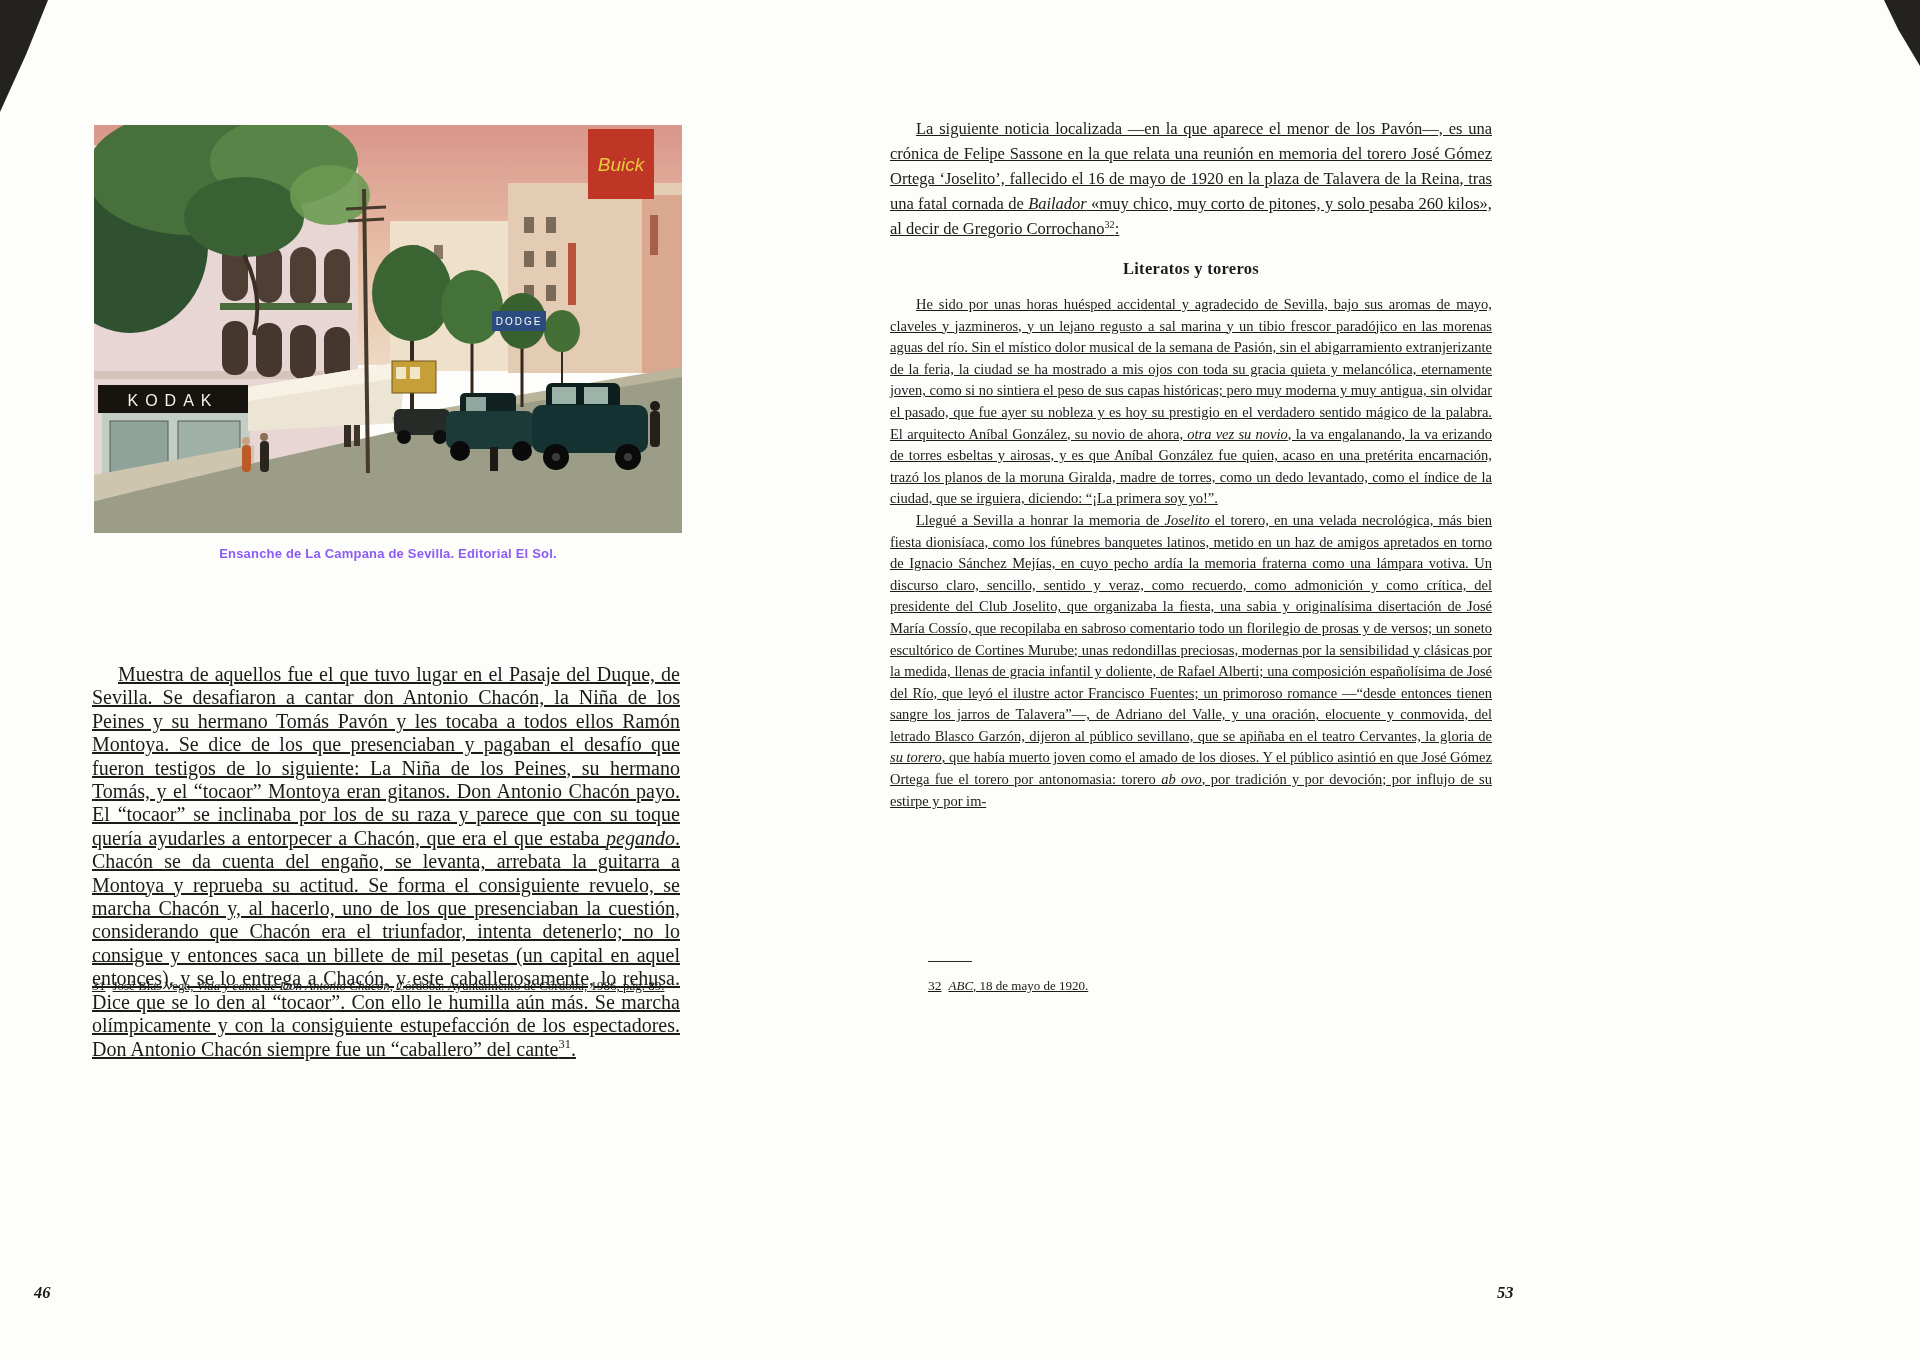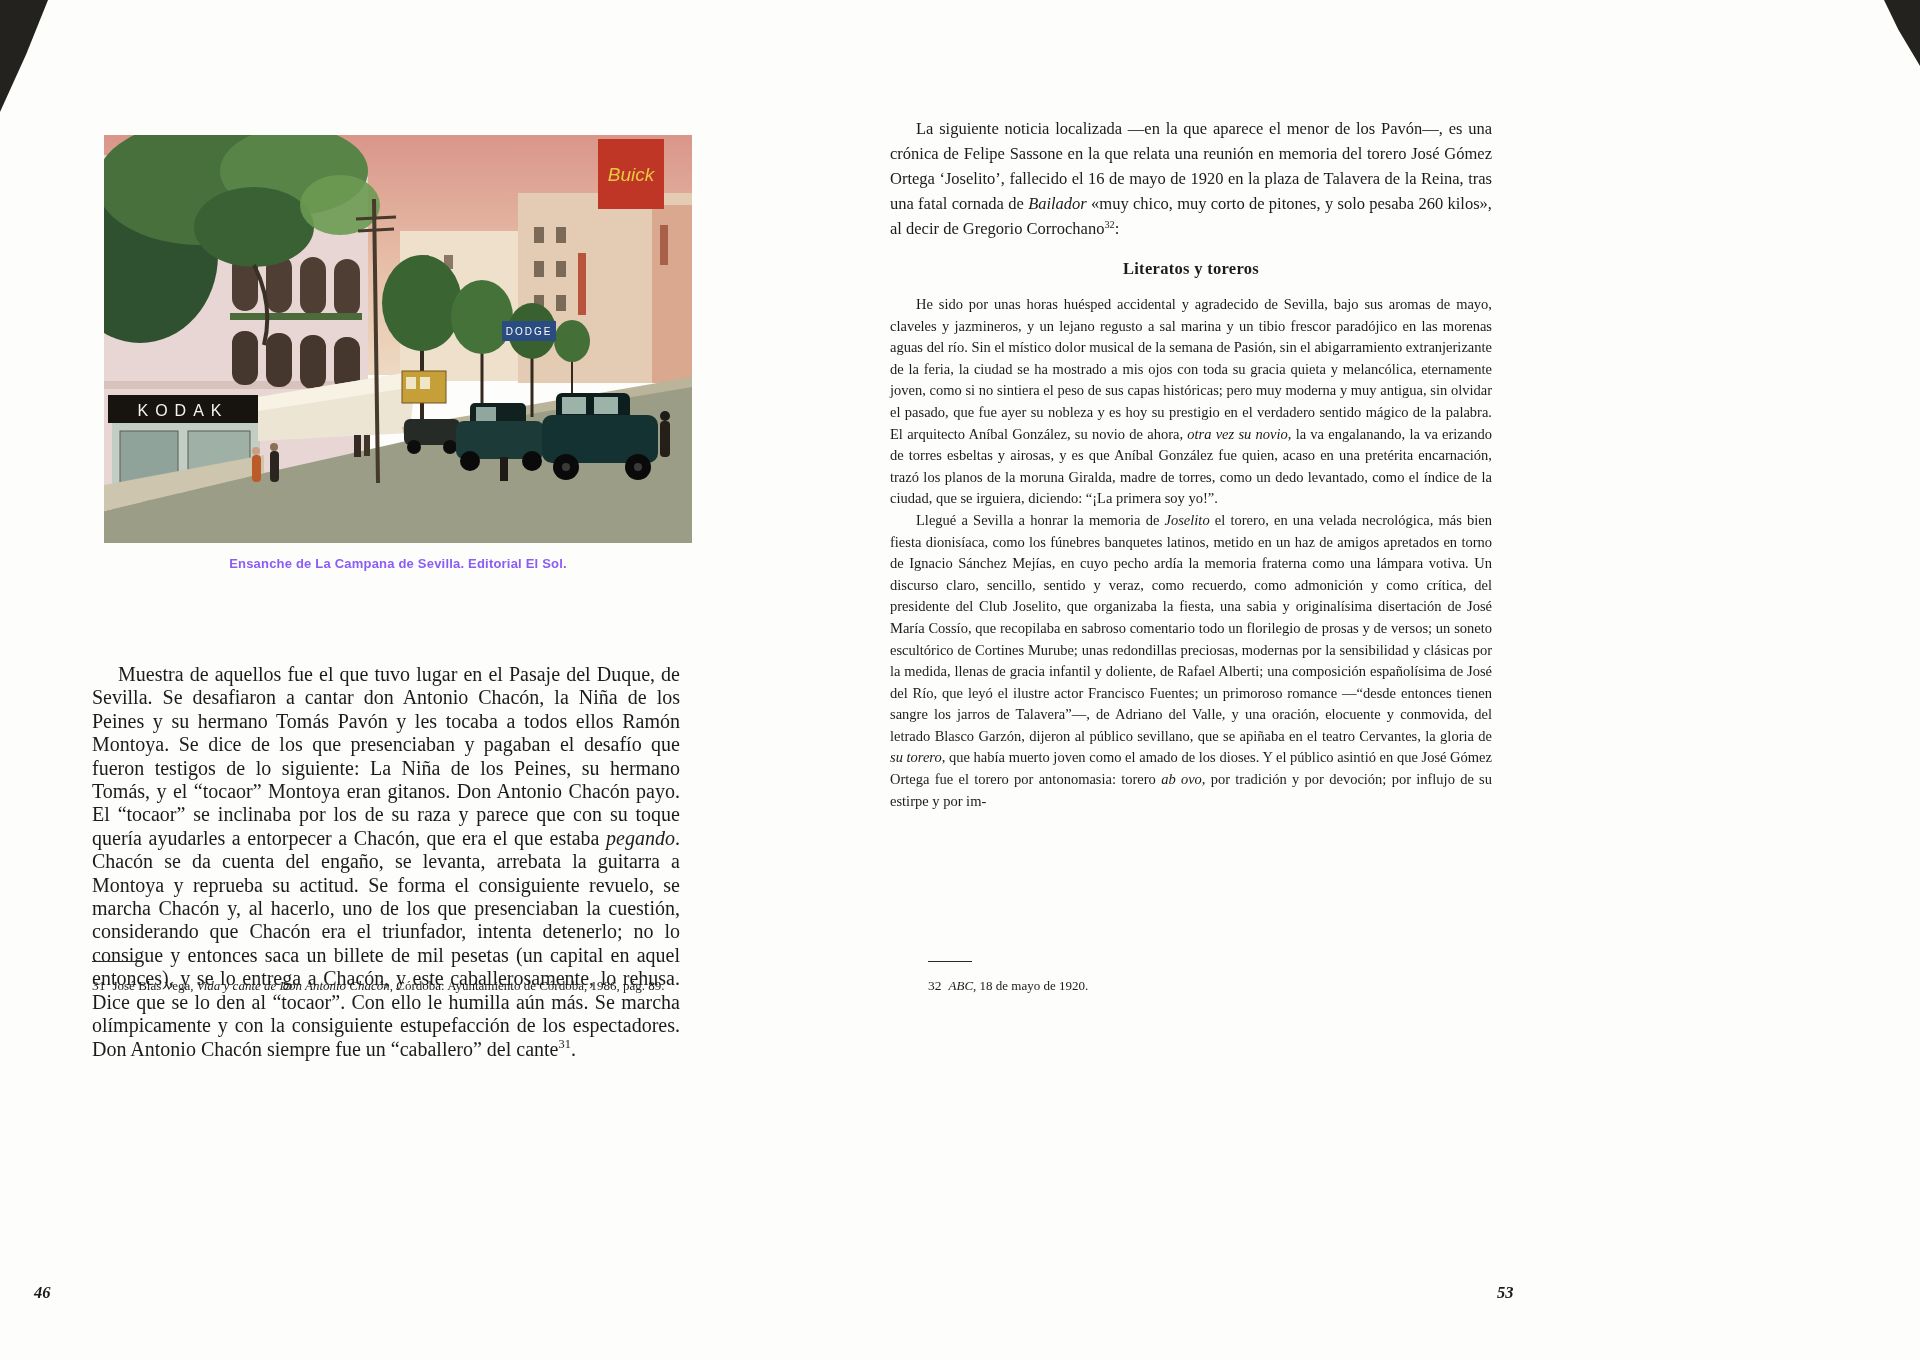--- a/index.html
+++ b/index.html
@@ -5,29 +5,29 @@
   html,body{margin:0;padding:0;background:#e9e7e2;}
   .spread{
     position:relative;width:1920px;height:1360px;margin:0 auto;
     background:#fdfdfb;color:#1c1b1a;overflow:hidden;
     font-family:"Liberation Serif","DejaVu Serif",serif;
   }
   .corner{position:absolute;background:#24221f;}
   .corner.tl{left:0;top:0;width:48px;height:112px;clip-path:polygon(0 0,100% 0,55% 48%,0 100%);}
   .corner.tr{right:0;top:0;width:36px;height:66px;clip-path:polygon(0 0,100% 0,100% 100%,40% 45%);}
 
-  figure.postcard{position:absolute;left:92px;top:123px;width:588px;margin:12px;}
+  figure.postcard{position:absolute;left:92px;top:123px;width:588px;margin:2px;}
   figure.postcard svg{display:block;}
   figcaption{
     margin-top:13px;text-align:center;
     font-family:"Liberation Sans","DejaVu Sans",sans-serif;
     font-size:13px;font-weight:600;letter-spacing:.2px;color:#8b5cf6;
   }
 
-  p{margin:0;}
+  p{margin:0;text-decoration:underline;}
   .justify{text-align:justify;}
   .indent{text-indent:26px;}
 
   .body-left{
     position:absolute;left:92px;top:617px;width:588px;
     font-size:20px;line-height:23.4px;margin-top:46px;
   }
 
   .col-right{position:absolute;left:890px;top:116px;width:602px;}
   .intro{font-size:16.5px;line-height:25px;}

